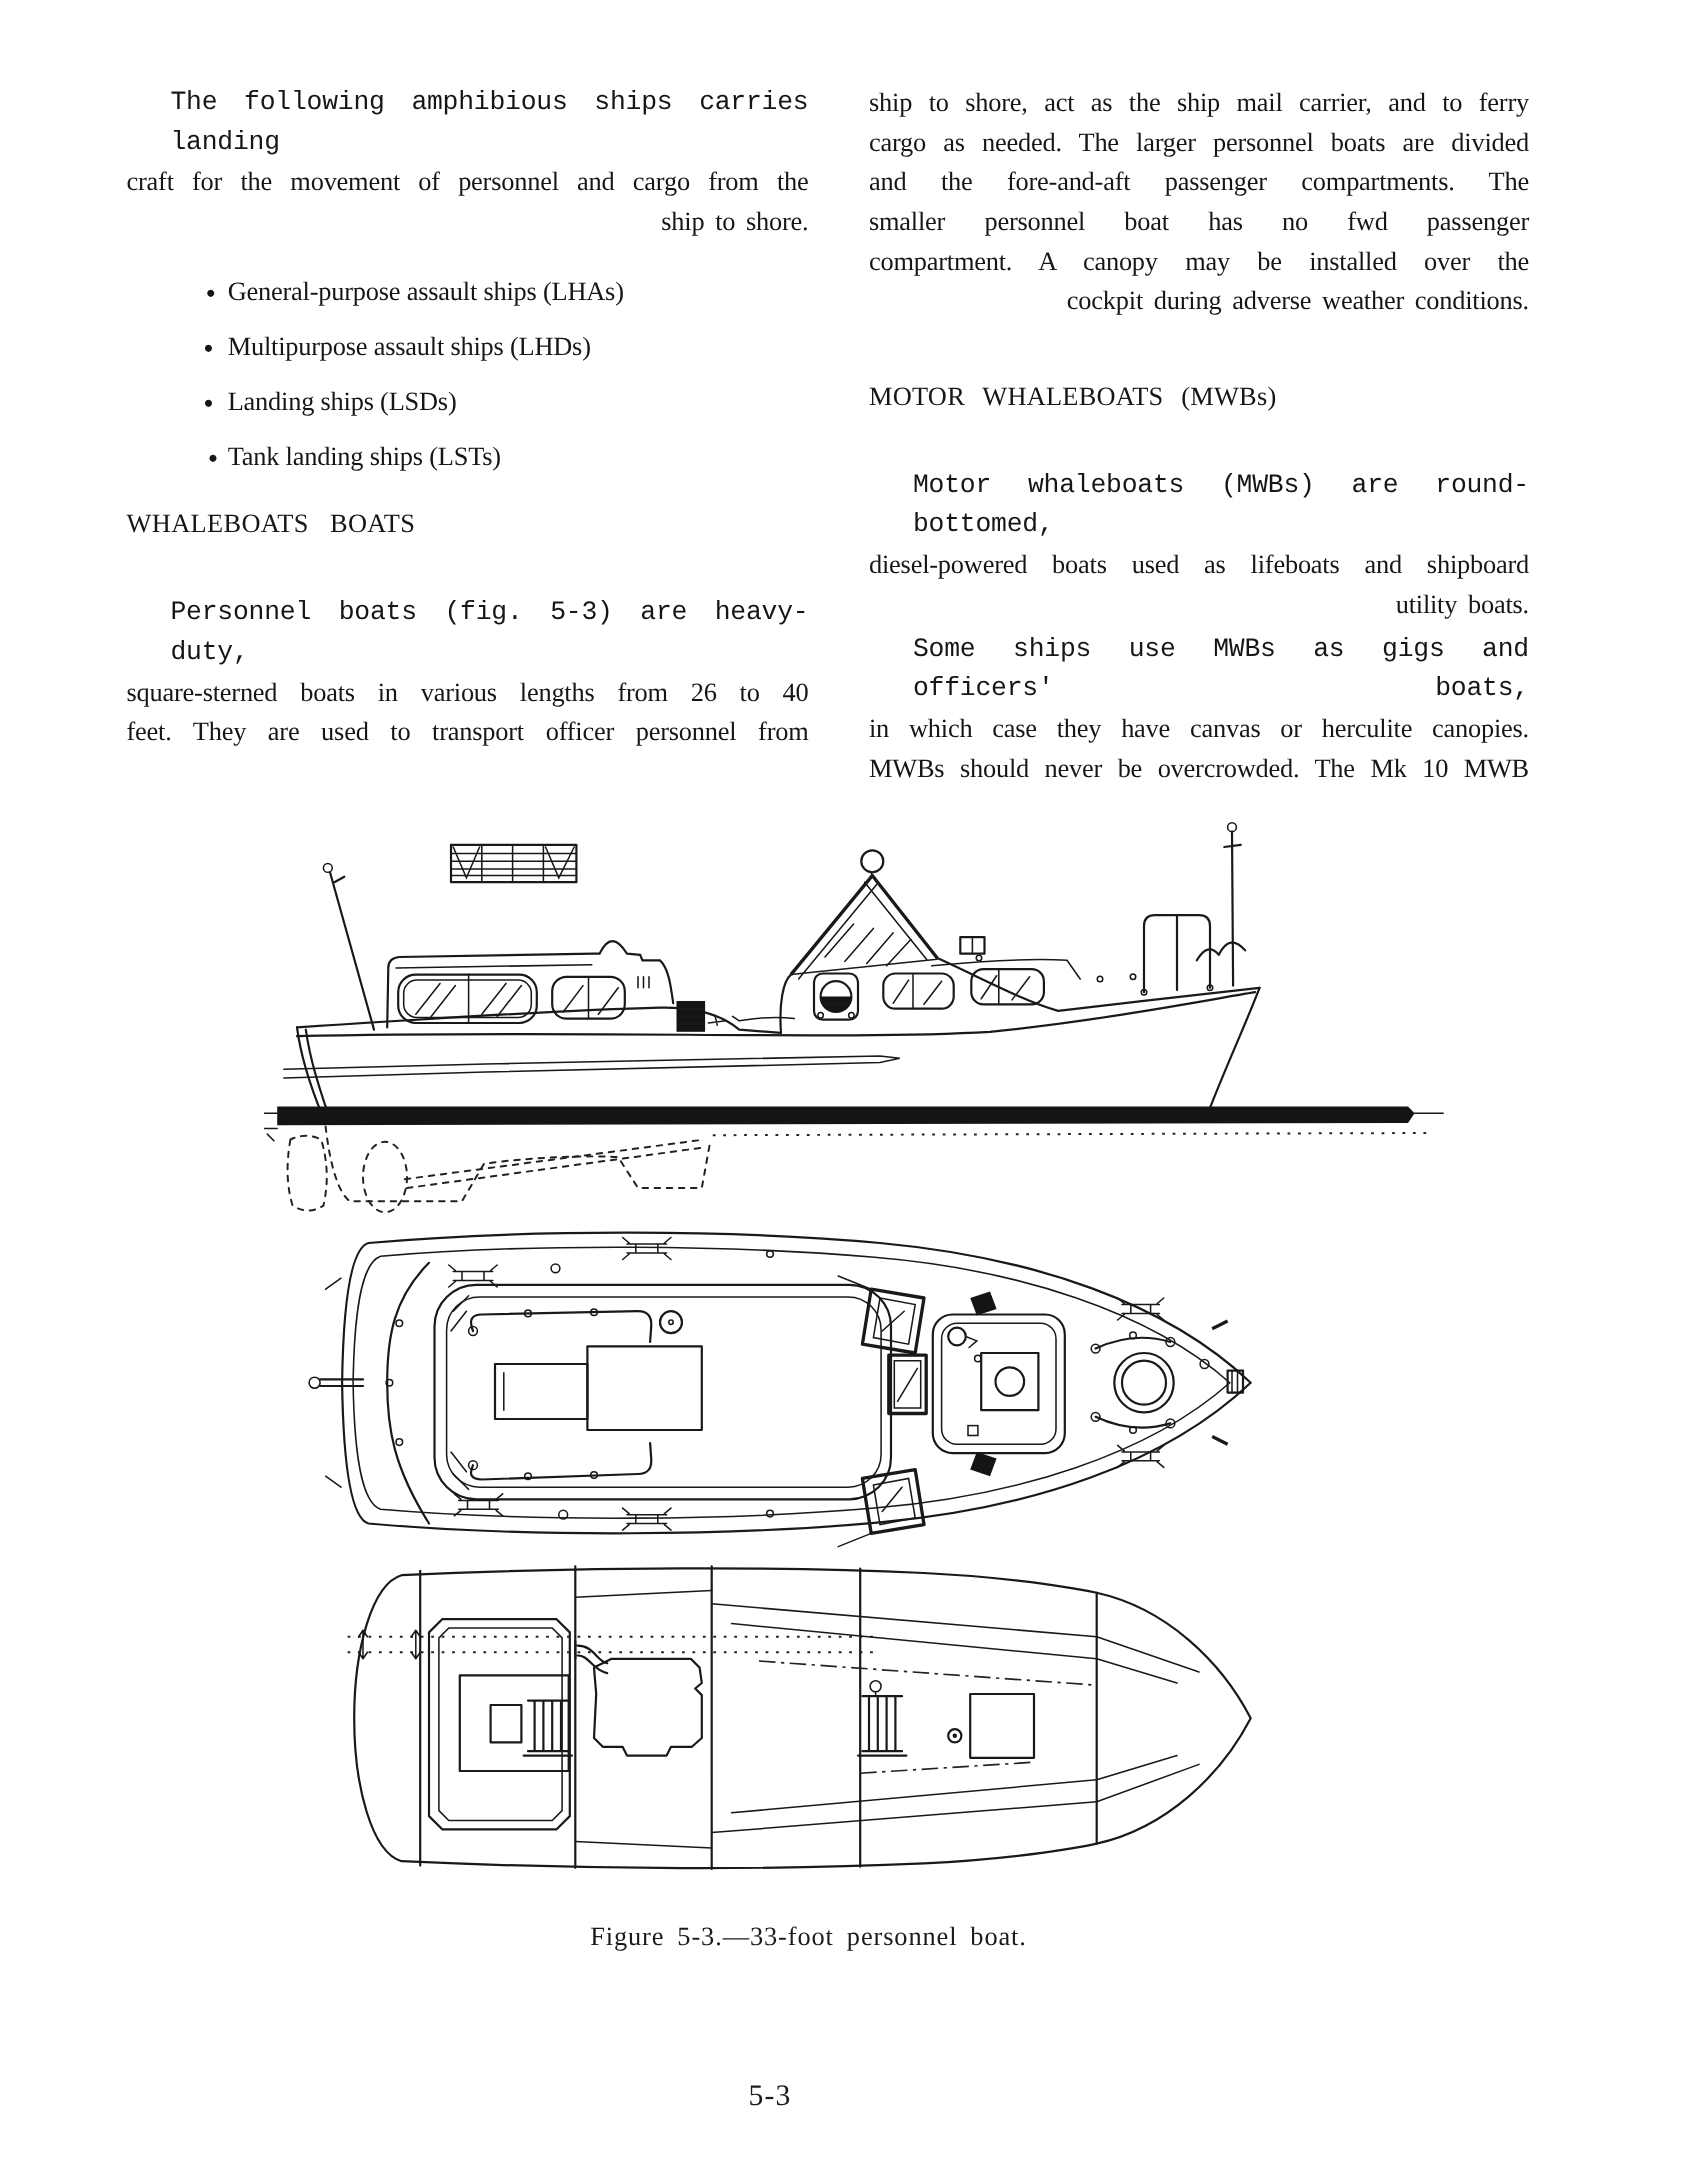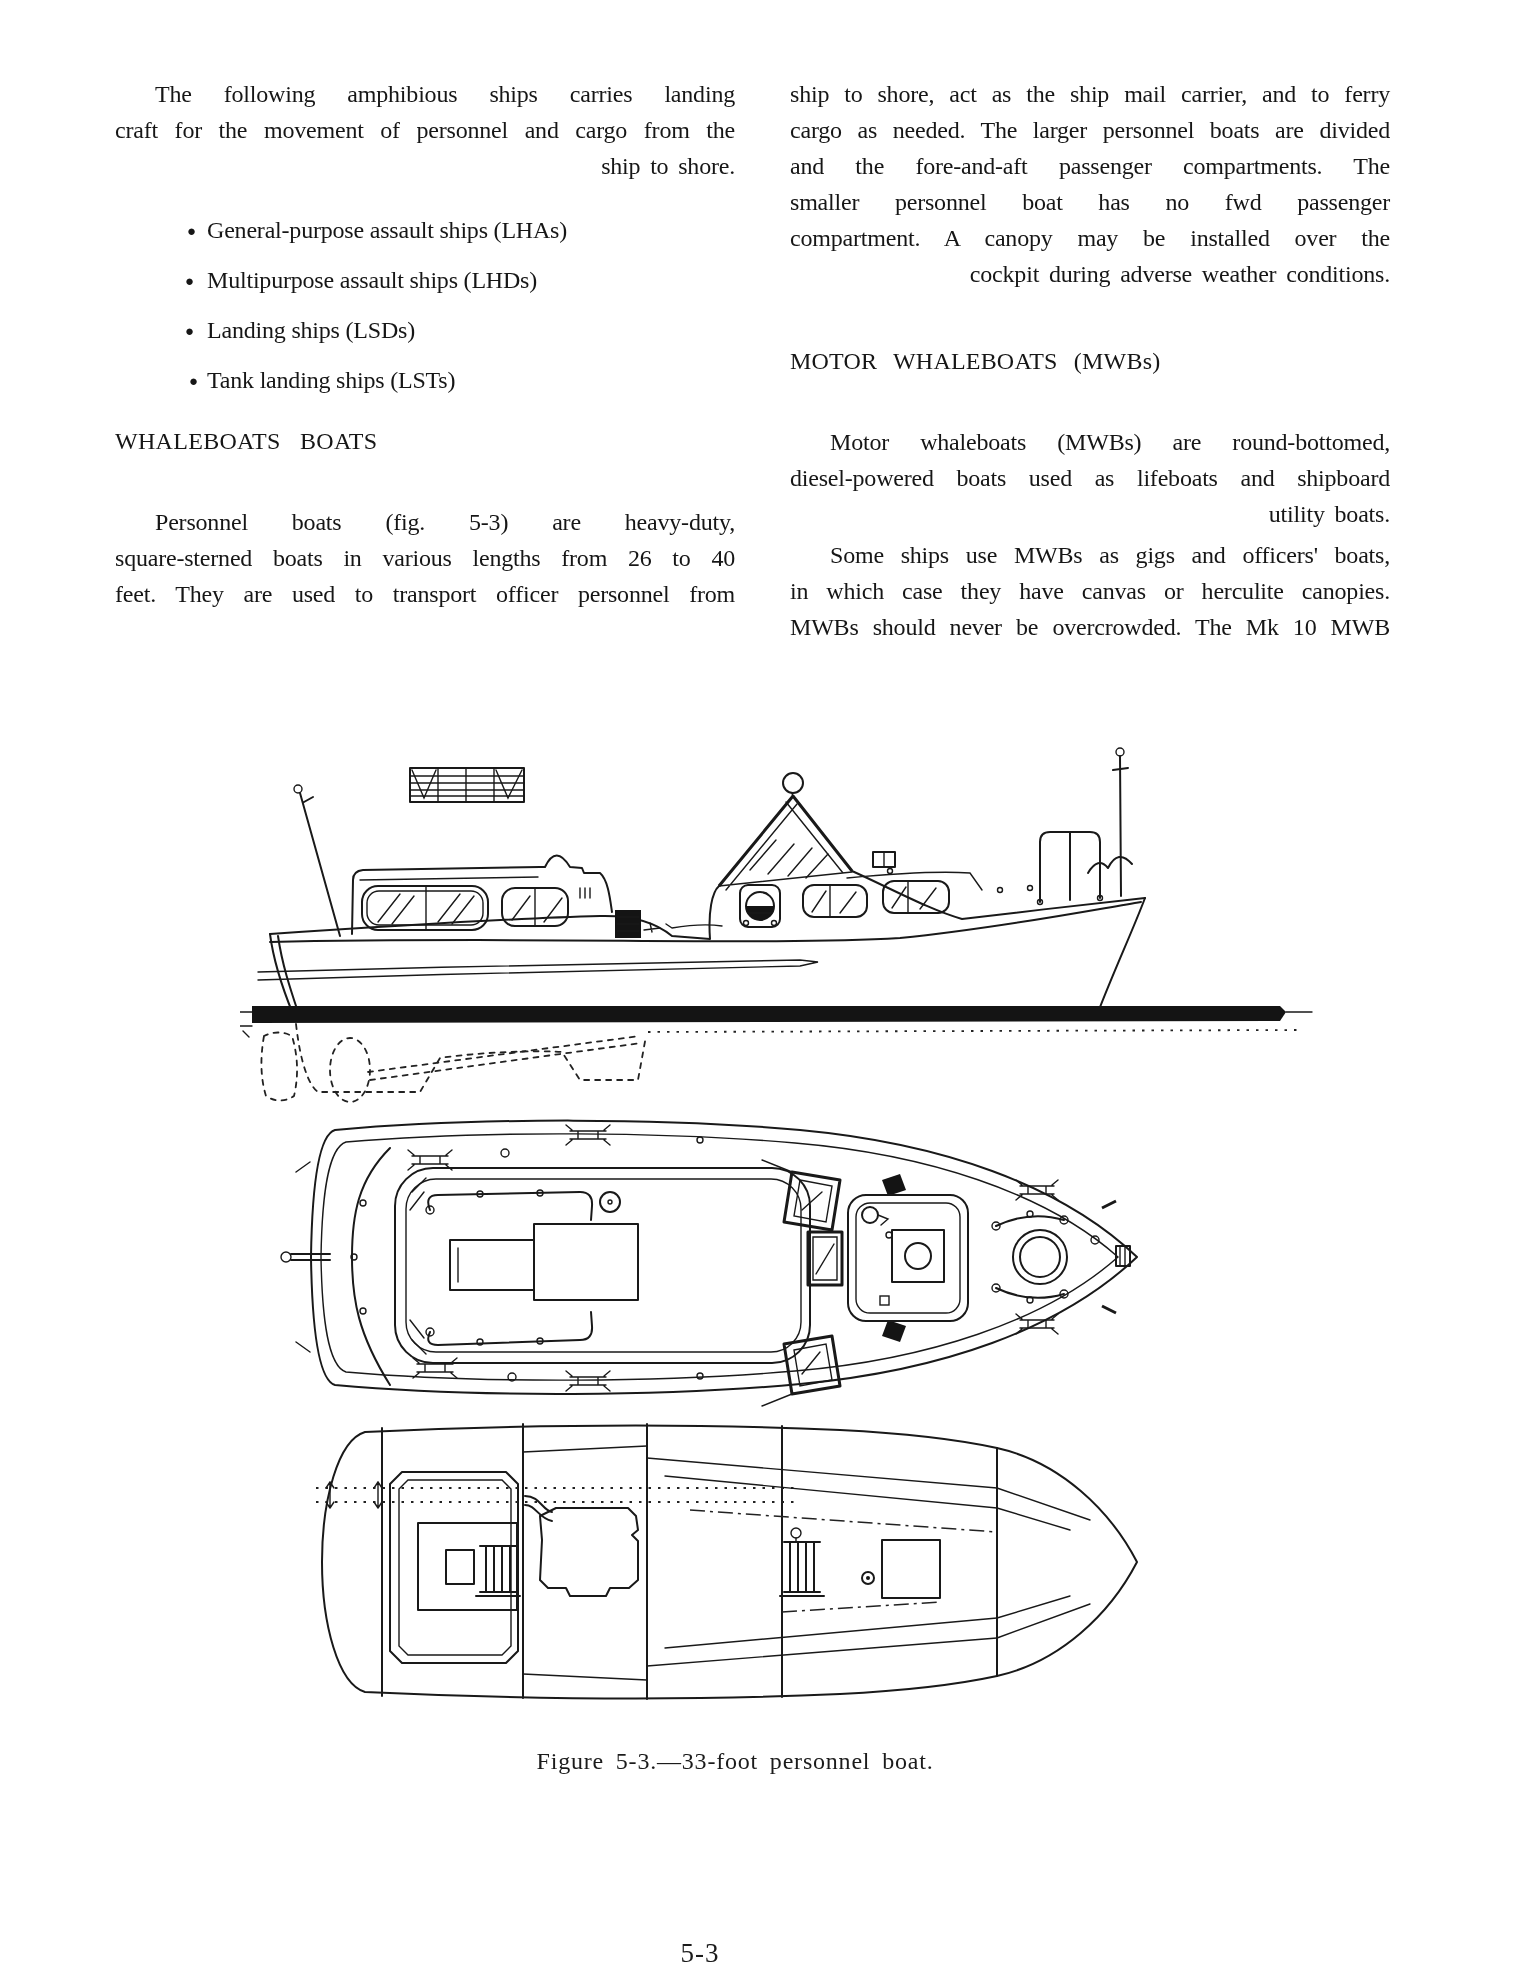--- a/index.html
+++ b/index.html
@@ -7,37 +7,37 @@
     position:relative;width:1530px;height:1980px;background:#ffffff;
     font-family:"Liberation Serif","DejaVu Serif",serif;color:#161616;
     overflow:hidden;margin:0 auto;
   }
   .col{position:absolute;top:76px;font-size:24px;line-height:36px;letter-spacing:-0.2px;}
   .colL{left:115px;width:620px;}
   .colR{left:790px;width:600px;}
   .ln{width:100%;}
   .jl{text-align:justify;text-align-last:justify;}
   .nl{text-align:right;word-spacing:4px;}
-  .ind{padding-left:40px;box-sizing:border-box;}
+  .ind{padding-left:40px;box-sizing:border-box;font-family:Liberation Mono, monospace;}
   .bullets{margin-top:28px;}
   .bullet{position:relative;padding-left:92px;margin-bottom:14px;}
   .bullet::before{content:"\25CF";position:absolute;left:72px;top:1px;font-size:15px;}
   .b2::before{left:70px;}
   .b3::before{left:74px;}
   .heading{margin-top:25px;word-spacing:13px;letter-spacing:0.3px;}
   .headingR{margin-top:51px;word-spacing:10px;letter-spacing:0.2px;}
   .p2{margin-top:45px;}
   .p3{margin-top:5px;}
   .figwrap{position:absolute;left:240px;top:740px;width:1090px;height:995px;}
   .figcap{
     position:absolute;left:0;top:1748px;width:1430px;text-align:center;
     font-size:24px;letter-spacing:0.8px;word-spacing:5px;color:#1b1b1b;padding-left:20px;
   }
   .pageno{
-    position:absolute;left:0;top:1938px;width:1400px;text-align:center;
+    position:absolute;left:0;top:1890px;width:1400px;text-align:center;
     font-size:27px;letter-spacing:1px;color:#1b1b1b;
   }
   svg .s{fill:none;stroke:#191919;stroke-width:2;stroke-linecap:round;stroke-linejoin:round;}
   svg .s1{fill:none;stroke:#191919;stroke-width:1.4;stroke-linecap:round;}
   svg .s3{fill:none;stroke:#191919;stroke-width:3;stroke-linejoin:round;}
   svg .dash{fill:none;stroke:#222;stroke-width:1.8;stroke-dasharray:5 6;stroke-linecap:round;}
   svg .dot{fill:none;stroke:#222;stroke-width:1.8;stroke-dasharray:2.5 7;}
   svg .dd{fill:none;stroke:#222;stroke-width:1.5;stroke-dasharray:15 5 3 5;}
   svg .fb{fill:#141414;stroke:none;}
 </style>

